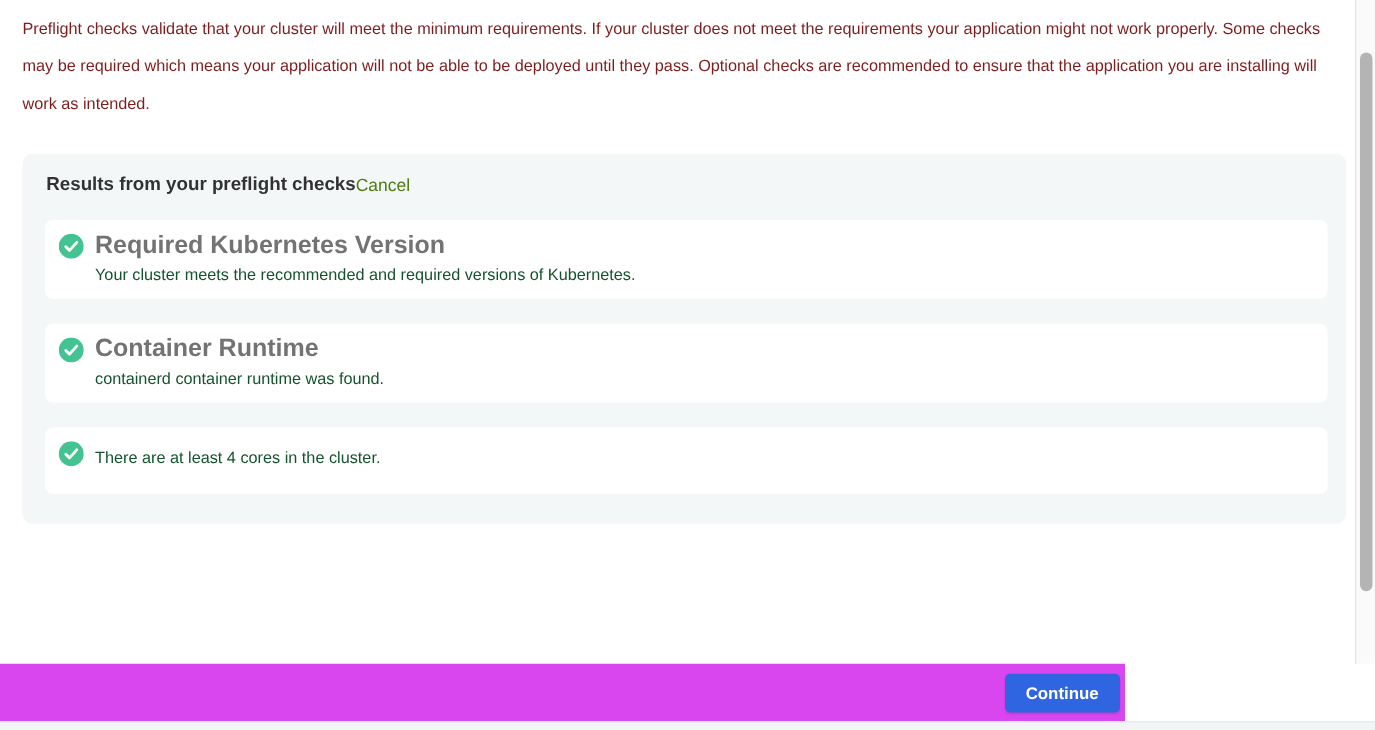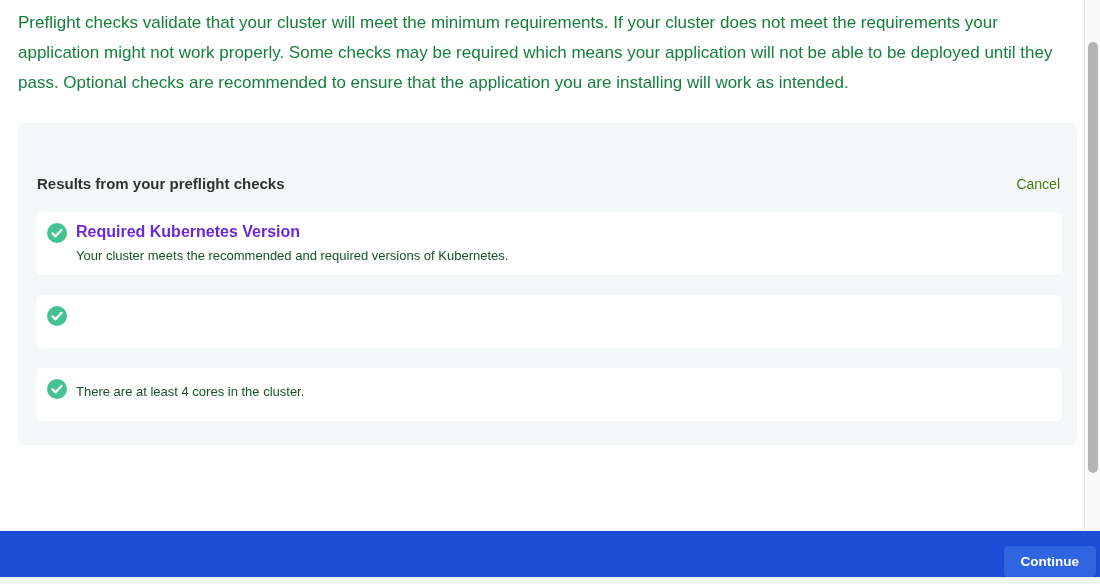--- a/index.html
+++ b/index.html
@@ -17,62 +17,61 @@
     position:absolute; top:0; left:0; width:1084px; height:531px;
     overflow:hidden; background:#fff;
   }
   .page-title {
     margin:7px 0 0 18px;
     font-size:23px; font-weight:bold; color:#323232;
     letter-spacing:.2px;
   }
   .page-desc {
     margin:8px 18px 0 18px; width:1046px;
-    font-size:17px; line-height:30px; color:#15803d;
+    font-size:13px; line-height:30px; color:#7f1d1d;
   }
 
   
   .panel {
     margin:25px 0 0 18px; width:1059px;
     background:#f4f7f8; border-radius:8px;
     padding:14px 15px 24px 18px;
   }
   .panel-header {
-    display:flex; justify-content:space-between; align-items:center;
+    display:flex; align-items:center;
     padding:2px 2px 0 1px;
-    margin-top:36px;
   }
   .panel-heading { font-size:15px; font-weight:bold; color:#323232; }
   .cancel-link { font-size:14px; color:#4d7c0f; text-decoration:none; cursor:pointer; }
 
   .check-card {
     margin-top:20px; background:#ffffff; border-radius:6px;
     padding:10px 12px 12px 11px;
     display:flex; align-items:flex-start; gap:9px;
     min-height:53px;
   }
   .check-icon { flex:0 0 20px; width:20px; height:20px; margin-top:1px; }
-  .check-title { font-size:16px; font-weight:bold; color:#6d28d9; line-height:20px; }
+  .check-title { font-size:20px; font-weight:bold; color:#737373; line-height:20px; }
   .check-msg  { margin-top:6px; font-size:13px; color:#14532d; line-height:15px; }
 
   
   .scrollbar-track {
     position:absolute; top:0; right:0; width:16px; height:531px;
     background:#fafafa; border-left:1px solid #e2e2e2;
   }
   .scrollbar-thumb {
     position:absolute; top:42px; left:3px; width:10px; height:431px;
     background:#b4b4b4; border-radius:6px;
   }
 
   
   .footer {
-    position:absolute; top:531px; left:0; width:1100px; height:46px;
-    background:#1d4ed8;
-    display:flex; justify-content:flex-end; align-items:flex-end;
+    position:absolute; top:531px; left:0; width:900px; height:46px;
+    background:#d946ef;
+    display:flex; justify-content:flex-end; align-items:center;
     padding:1px 4px 0 0;
   }
   .continue-btn {
     height:31px; padding:0 17px;
     background:#3065e1; color:#ffffff;
     border:none; border-radius:4px;
     font-family:"Liberation Sans", sans-serif;
     font-size:13.5px; font-weight:bold;
     cursor:pointer;
     box-shadow:0 1px 2px rgba(0,0,0,.15);
@@ -110,20 +109,24 @@
         </div>
       </div>
 
       <div class="check-card">
         <span class="check-icon">
           <svg width="20" height="20" viewBox="0 0 20 20">
               <circle cx="10" cy="10" r="10" fill="#44c392"></circle>
               <path d="M5.6 10.4 L8.6 13.3 L14.4 6.9" fill="none" stroke="#fff" stroke-width="2.3" stroke-linecap="round" stroke-linejoin="round"></path>
             </svg>
         </span>
+        <div>
+          <div class="check-title">Container Runtime</div>
+          <div class="check-msg">containerd container runtime was found.</div>
+        </div>
       </div>
 
 
       <div class="check-card">
         <span class="check-icon">
           <svg width="20" height="20" viewBox="0 0 20 20">
               <circle cx="10" cy="10" r="10" fill="#44c392"></circle>
               <path d="M5.6 10.4 L8.6 13.3 L14.4 6.9" fill="none" stroke="#fff" stroke-width="2.3" stroke-linecap="round" stroke-linejoin="round"></path>
             </svg>
         </span>

